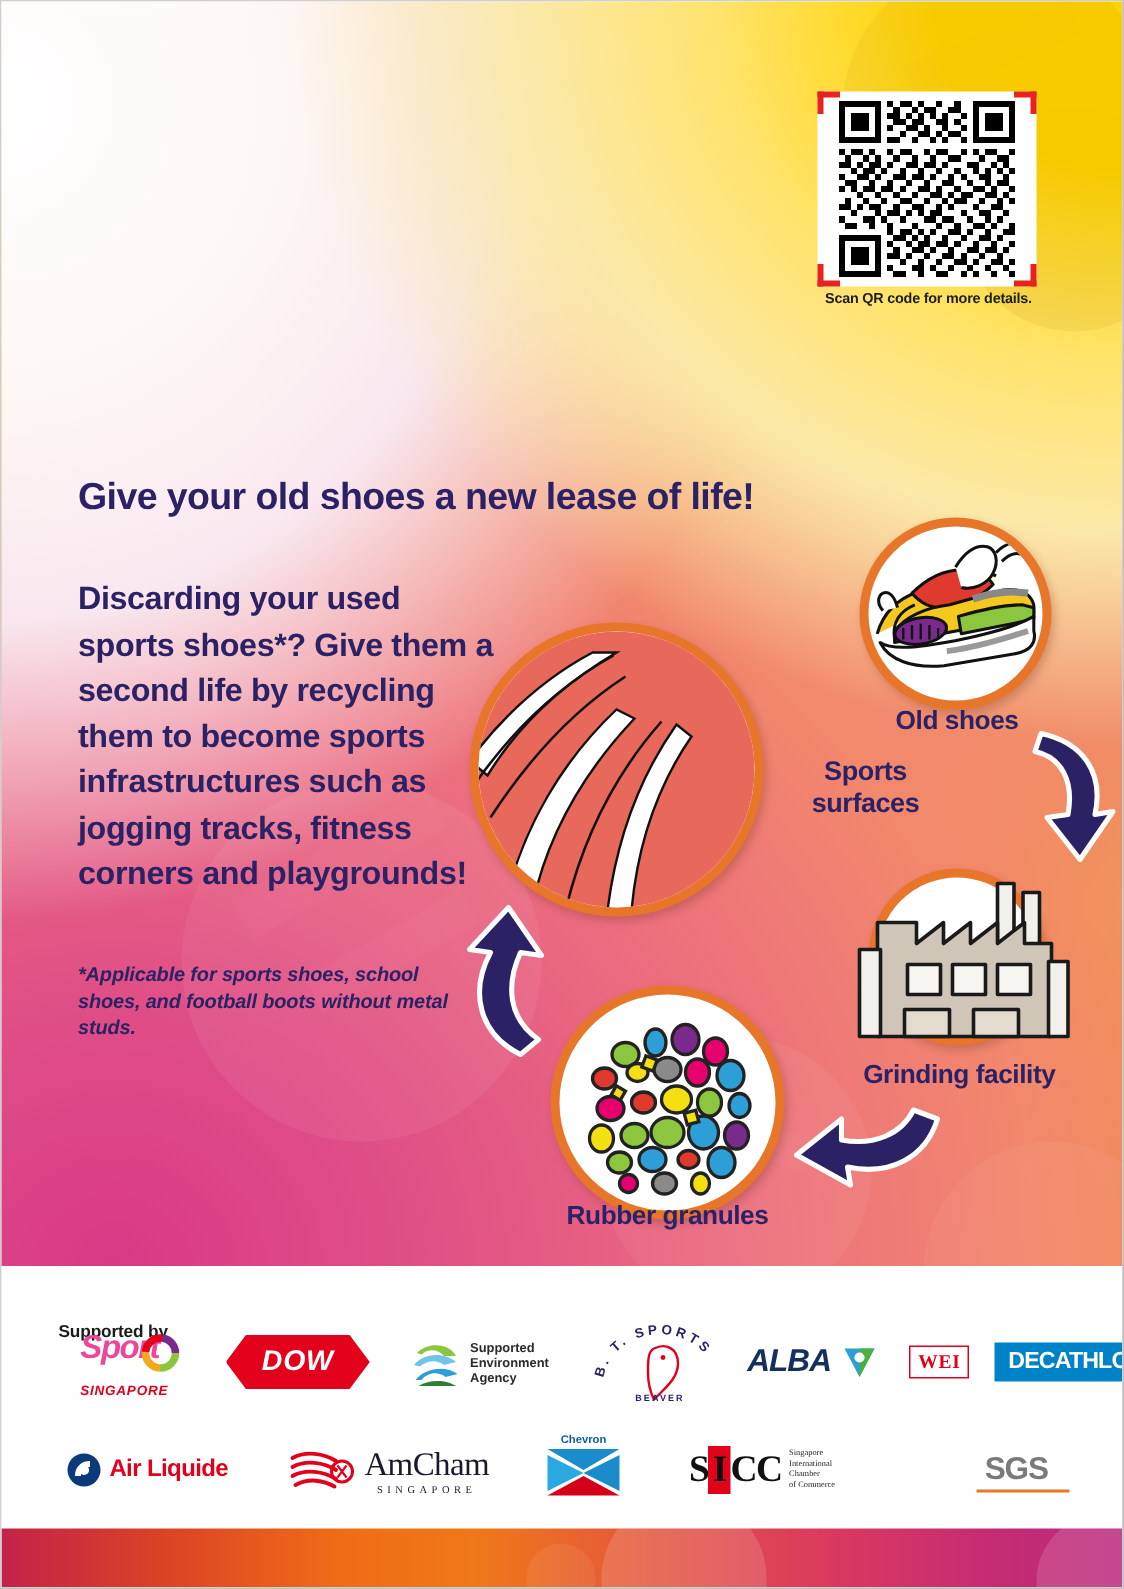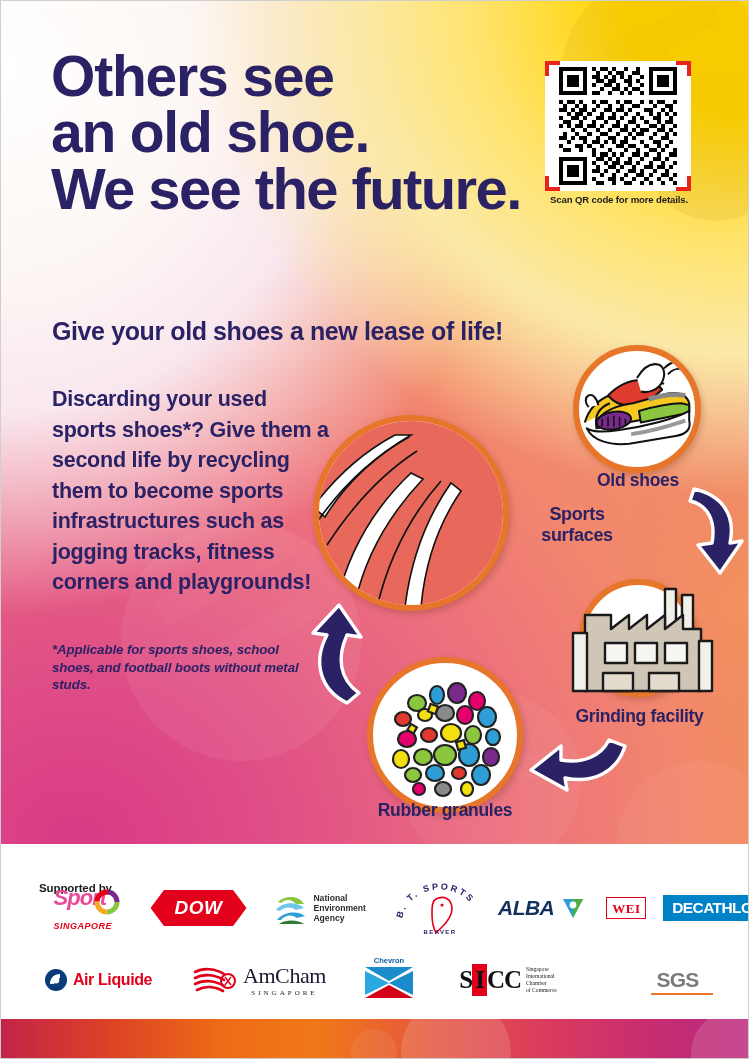--- a/index.html
+++ b/index.html
@@ -123,25 +123,20 @@
       <div class="tex-r" style="left:575px;top:60px;width:95px;height:20px;background:#9a6200;transform:rotate(-22deg);"></div>
       <div class="tex-c" style="left:120px;top:520px;width:240px;height:240px;background:#ffffff;opacity:.7;"></div>
       <div class="tex-r" style="left:150px;top:560px;width:150px;height:30px;background:#fff;transform:rotate(-30deg);opacity:.7;"></div>
       <div class="tex-r" style="left:200px;top:620px;width:120px;height:26px;background:#fff;transform:rotate(-30deg);opacity:.7;"></div>
       <div class="tex-c" style="left:400px;top:690px;width:180px;height:180px;background:#ffffff;opacity:.55;"></div>
       <div class="tex-r" style="left:430px;top:740px;width:110px;height:24px;background:#fff;transform:rotate(18deg);opacity:.55;"></div>
       <div class="tex-c" style="left:615px;top:760px;width:170px;height:170px;background:#ffffff;opacity:.5;"></div>
     </div>
   </div>
 
-  <div class="headline">
-    <span class="l">Others see</span>
-    <span class="l">an old shoe.</span>
-    <span class="l l3">We see the future.</span>
-  </div>
 
   <div class="subhead">Give your old shoes a new lease of life!</div>
   <div class="body-copy">Discarding your used sports shoes*? Give them a second life by recycling them to become sports infrastructures such as jogging tracks, fitness corners and playgrounds!</div>
   <div class="footnote">*Applicable for sports shoes, school shoes, and football boots without metal studs.</div>
 
   <div class="qr-wrap">
     <div class="qr-box">
       <svg class="qr-canvas" width="134" height="118" viewBox="0 0 29 29" shape-rendering="crispEdges">
         <rect width="29" height="29" fill="#fff"></rect>
         <g fill="#000">
@@ -532,21 +527,21 @@
       </div>
 
       <div class="logo" style="width:132px;gap:5px;">
         <svg width="34" height="36" viewBox="0 0 34 36">
           <path d="M4,12 C12,4 26,6 30,14 L22,14 C18,9 11,9 7,13 Z" fill="#8cc63e"></path>
           <path d="M2,20 C8,12 22,11 30,18 L22,20 C17,16 10,17 6,21 Z" fill="#6fc4e8"></path>
           <path d="M3,30 C9,22 23,20 31,26 L23,28 C18,24 11,25 7,30 Z" fill="#2e9ed6"></path>
           <path d="M5,34 C13,29 24,30 30,34 L5,34 Z" fill="#2e7d32"></path>
         </svg>
         <div class="nea-text">
-          <div>National</div>
+          <div>Supported</div>
           <div>Environment</div>
           <div>Agency</div>
         </div>
       </div>
 
       <div class="logo" style="width:108px;">
         <div style="position:relative;width:100px;height:58px;">
           <svg width="100" height="58" viewBox="0 0 100 58">
             <path id="btarc" d="M12,44 A34,30 0 0 1 88,44" fill="none"></path>
             <text font-size="9" font-weight="bold" fill="#2b2266" letter-spacing="2.4" font-family="Liberation Sans, sans-serif">

